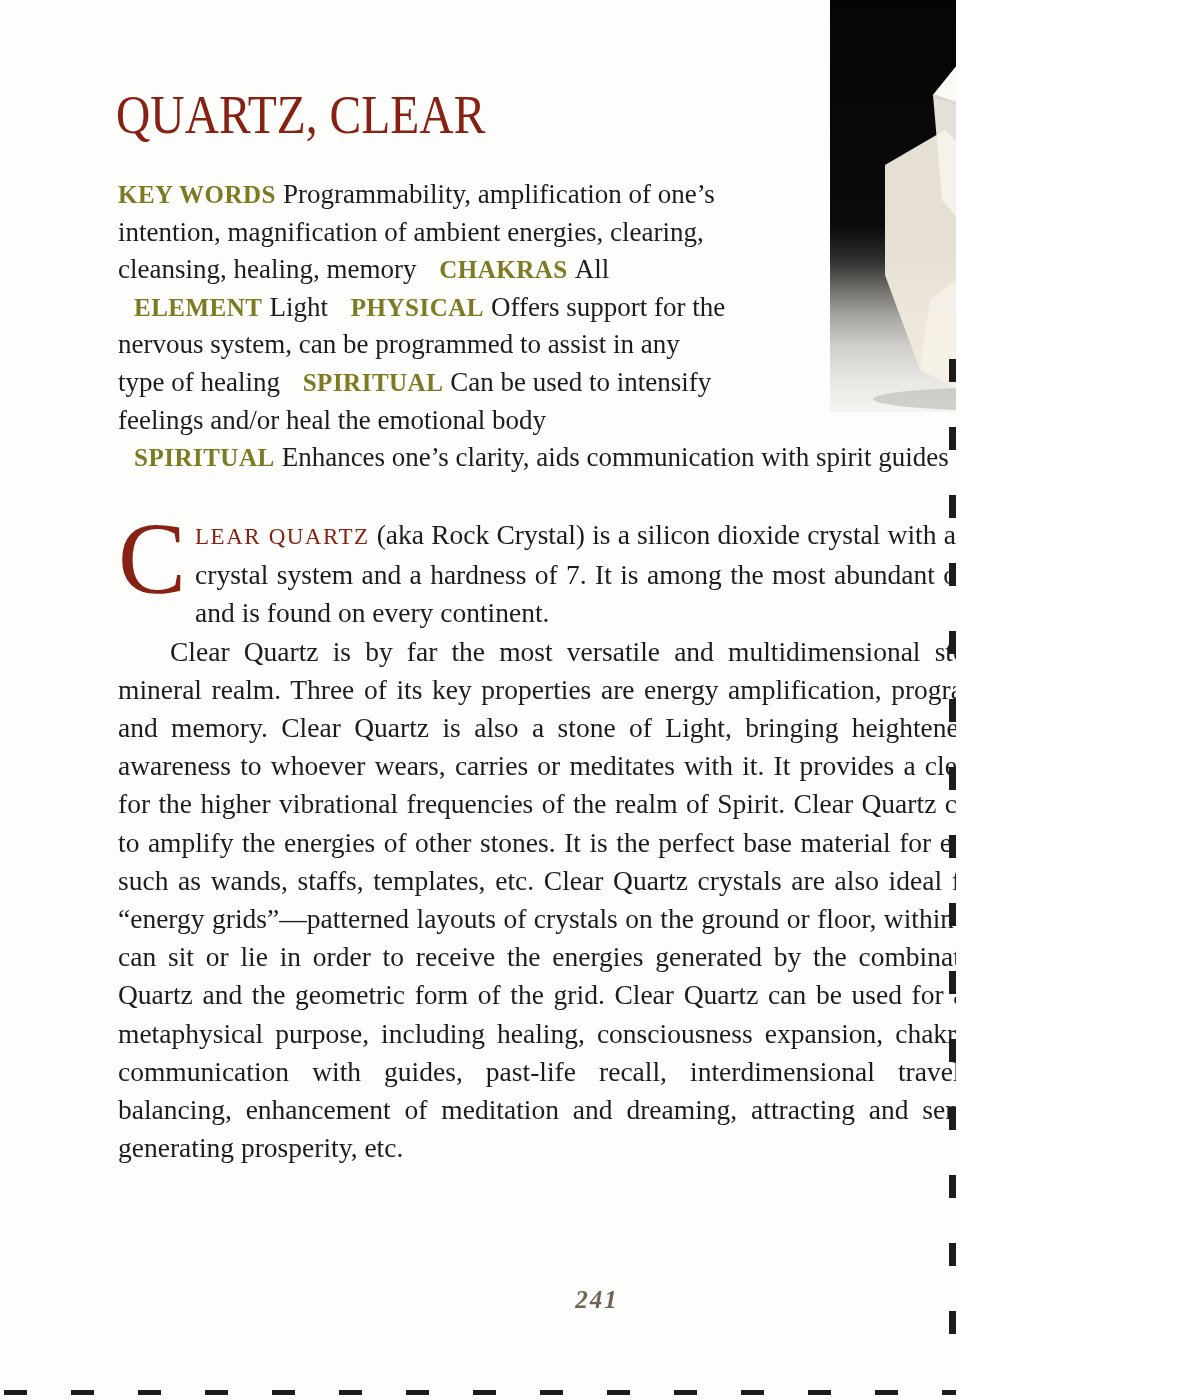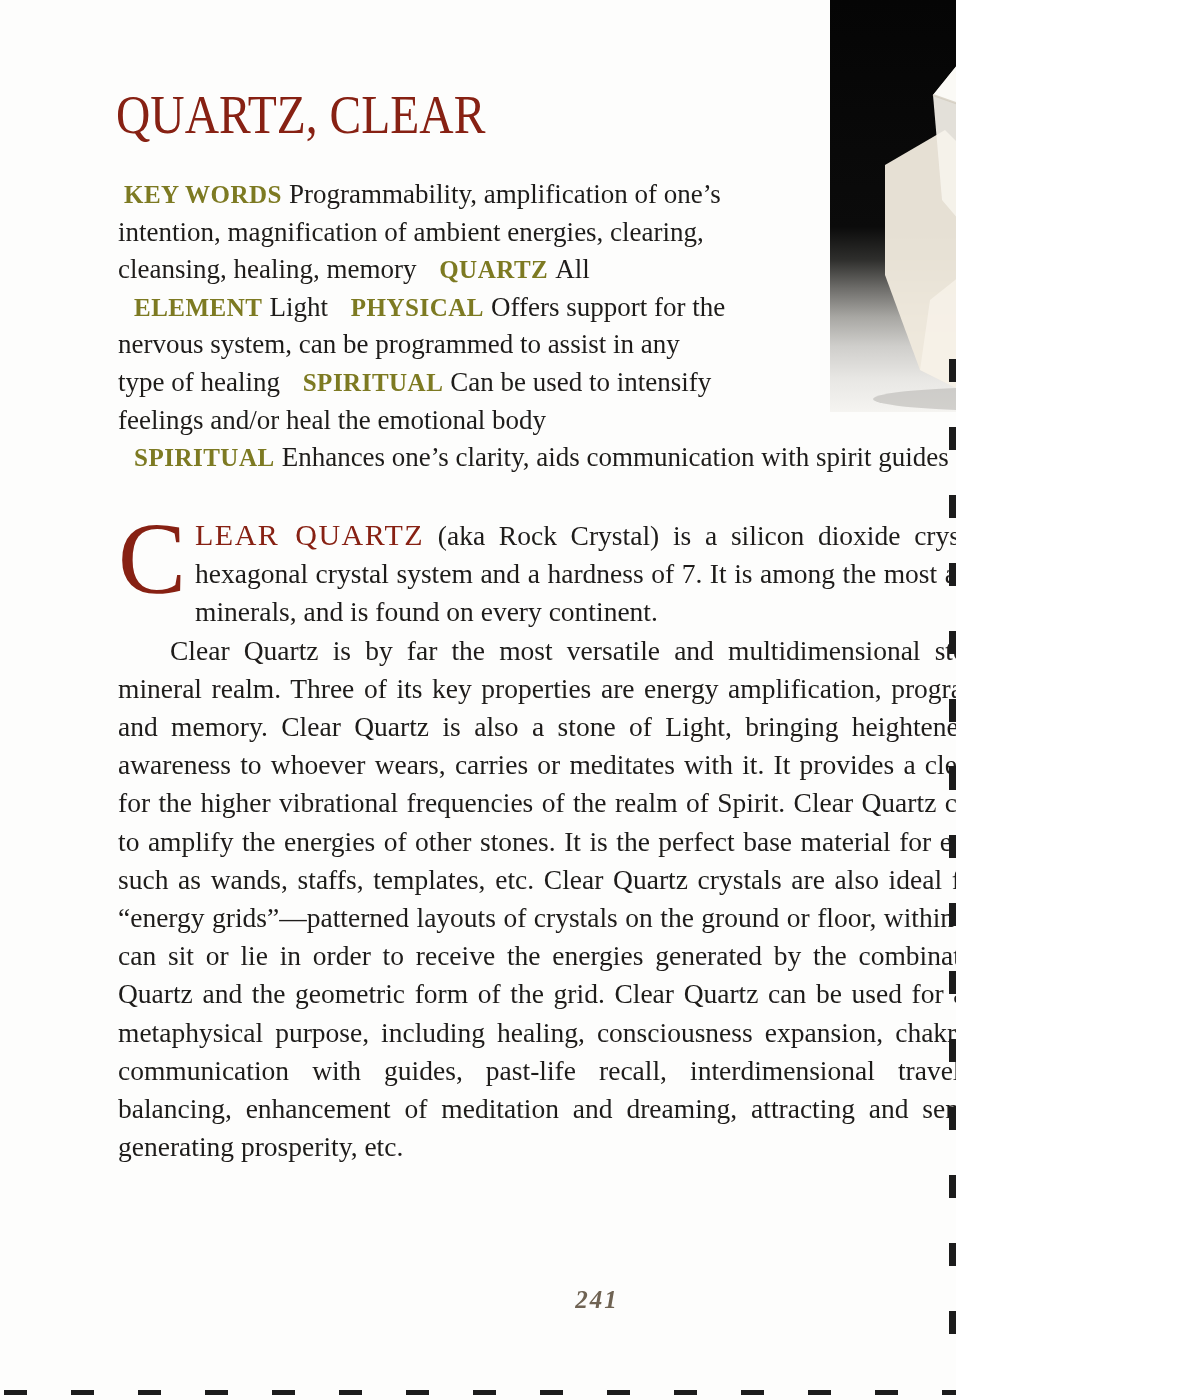--- a/index.html
+++ b/index.html
@@ -39,37 +39,36 @@
     font-size:27px;line-height:37.6px;
     text-align:left;
   }
   .photo-spacer{
     float:right;width:348px;height:240px;
   }
   .plabel{
     font-weight:700;color:var(--label-olive);
     font-size:25px;letter-spacing:0.5px;
     margin-right:7px;
-    margin-left:6px;
   }
   .plabel.gapped{margin-left:16px;}
   .article{
     position:absolute;left:118px;top:516px;width:958px;
     font-size:27.5px;line-height:38.2px;
     text-align:justify;
   }
   .dropcap{
     float:left;
     font-size:102px;line-height:77px;
     margin:4px 9px 0 0;
     color:var(--accent-red);
   }
   .lead-smallcaps{
     color:var(--accent-red);
-    font-size:30px;letter-spacing:1.5px;
+    font-size:23px;letter-spacing:1.5px;
   }
   .para-indent{text-indent:52px;}
   .page-number{
     position:absolute;left:118px;top:1286px;width:958px;
     text-align:center;
     font-weight:700;font-size:25px;letter-spacing:2px;
     color:var(--page-number);
     font-style:italic;
   }
   .bottom-edge-dashes{
@@ -124,21 +123,21 @@
 
     <polyline points="162,22 150,60 140,100" fill="none" stroke="#ffffff" stroke-width="3" opacity="0.5"></polyline>
     <polyline points="292,88 300,120" fill="none" stroke="#ffffff" stroke-width="3" opacity="0.5"></polyline>
   </svg>
 
   <div class="page-title">QUARTZ, CLEAR</div>
 
   <div class="props">
     <span class="photo-spacer"></span>
     <span class="plabel">KEY WORDS</span><span class="pvalue">Programmability, amplification of one’s intention, magnification of ambient energies, clearing, cleansing, healing, memory</span>
-    <span class="plabel gapped">QUARTZ</span><span class="pvalue">All</span>
+    <span class="plabel gapped">CHAKRAS</span><span class="pvalue">All</span>
     <span class="plabel gapped">ELEMENT</span><span class="pvalue">Light</span>
     <span class="plabel gapped">PHYSICAL</span><span class="pvalue">Offers support for the nervous system, can be programmed to assist in any type of healing</span>
     <span class="plabel gapped">SPIRITUAL</span><span class="pvalue">Can be used to intensify feelings and/or heal the emotional body</span>
     <span class="plabel gapped">SPIRITUAL</span><span class="pvalue">Enhances one’s clarity, aids communication with spirit guides</span>
   </div>
 
   <div class="article">
     <p><span class="dropcap">C</span><span class="lead-smallcaps">LEAR QUARTZ</span><span> (aka Rock Crystal) is a silicon dioxide crystal with a hexagonal crystal system and a hardness of 7. It is among the most abundant of minerals, and is found on every continent.</span></p>
     <p class="para-indent">Clear Quartz is by far the most versatile and multidimensional stone in the mineral realm. Three of its key properties are energy amplification, programmability and memory. Clear Quartz is also a stone of Light, bringing heightened spiritual awareness to whoever wears, carries or meditates with it. It provides a clear corridor for the higher vibrational frequencies of the realm of Spirit. Clear Quartz can be used to amplify the energies of other stones. It is the perfect base material for energy tools such as wands, staffs, templates, etc. Clear Quartz crystals are also ideal for making “energy grids”—patterned layouts of crystals on the ground or floor, within which one can sit or lie in order to receive the energies generated by the combination of the Quartz and the geometric form of the grid. Clear Quartz can be used for almost any metaphysical purpose, including healing, consciousness expansion, chakra opening, communication with guides, past-life recall, interdimensional travel, polarity balancing, enhancement of meditation and dreaming, attracting and sending love, generating prosperity, etc.</p>
   </div>

